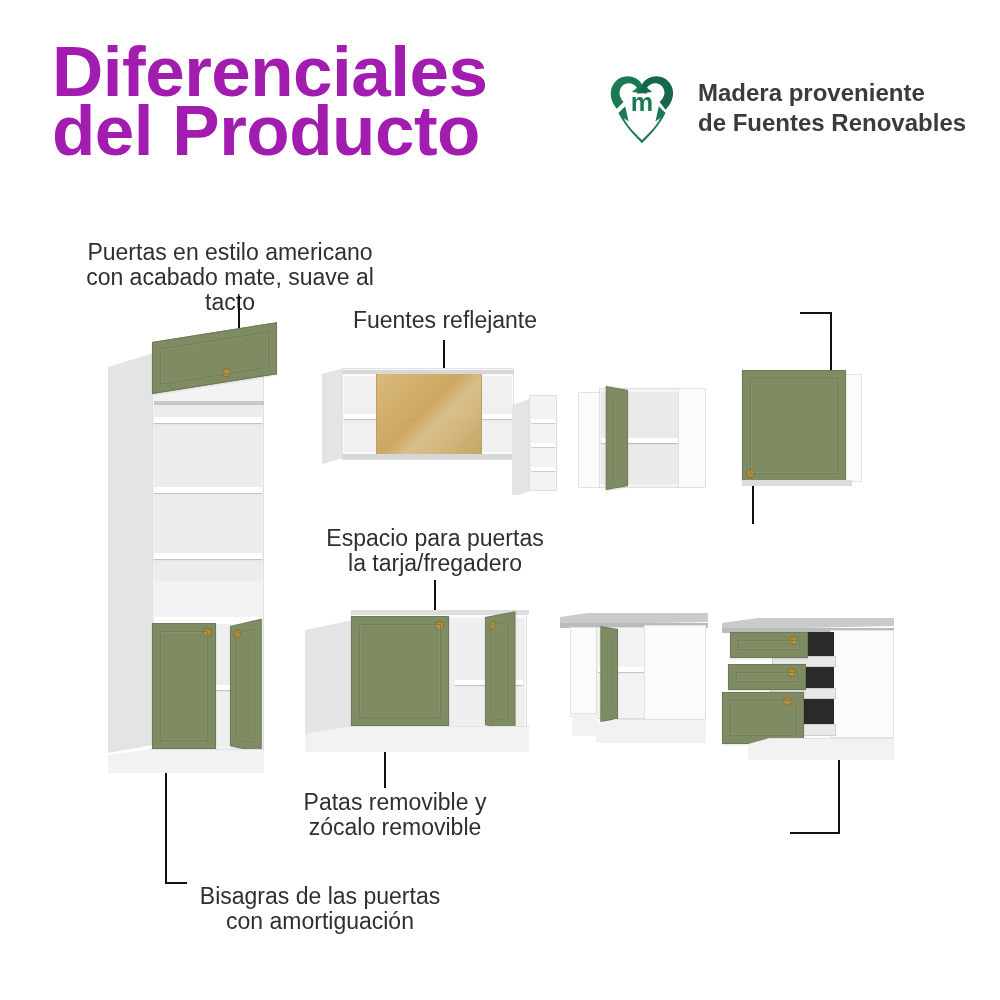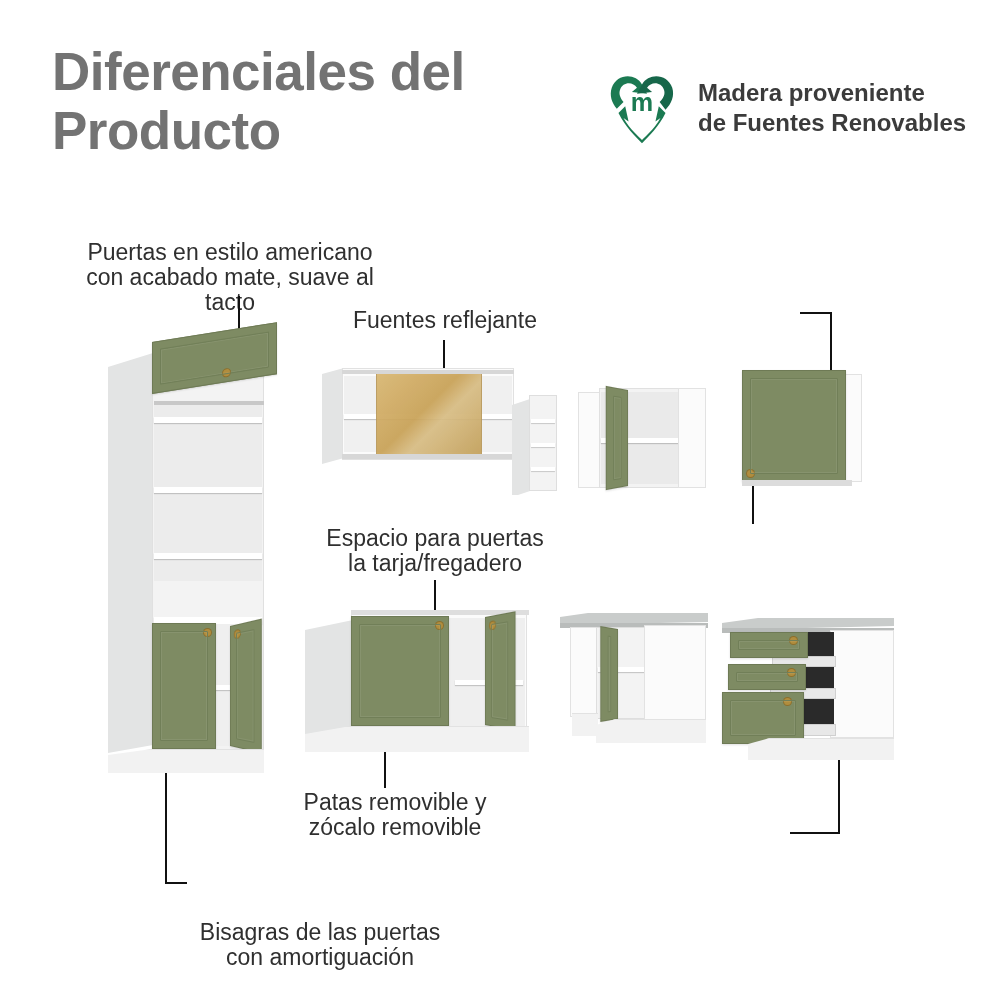--- a/index.html
+++ b/index.html
@@ -10,22 +10,22 @@
     color:#3a3a3a;
     overflow:hidden;
     position:relative;
   }
   .stage{position:absolute;inset:0;}
   .abs{position:absolute;}
 
   
   .title{
     left:52px;top:42px;width:520px;
-    font-size:53px;line-height:59px;font-weight:bold;
-    color:#737373;letter-spacing:-0.5px;
+    font-size:71px;line-height:59px;font-weight:bold;
+    color:#a21caf;letter-spacing:-0.5px;
   }
   .brandblock{left:600px;top:66px;display:flex;align-items:center;gap:14px;}
   .brandmark{width:84px;height:84px;position:relative;flex:none;}
   .brandtext{
     font-size:24px;line-height:30px;font-weight:bold;color:#3b3b3b;white-space:pre-line;
   }
 
   
   .label{
     font-size:23px;line-height:25px;color:#2f2f2f;white-space:pre-line;
@@ -105,21 +105,21 @@
 
   <div class="abs vline" style="left:752px;top:484px;height:40px;"></div>
 
   <div class="abs label c" style="left:270px;top:790px;width:250px;">Patas removible y
 zócalo removible</div>
   <div class="abs vline" style="left:384px;top:752px;height:36px;"></div>
 
   <div class="abs hline" style="left:790px;top:832px;width:50px;"></div>
   <div class="abs vline" style="left:838px;top:712px;height:122px;"></div>
 
-  <div class="abs label c" style="left:185px;top:920px;width:270px;">Bisagras de las puertas
+  <div class="abs label c" style="left:185px;top:884px;width:270px;">Bisagras de las puertas
 con amortiguación</div>
   <div class="abs vline" style="left:165px;top:770px;height:114px;"></div>
   <div class="abs hline" style="left:165px;top:882px;width:22px;"></div>
 
   <div class="abs" style="left:108px;top:345px;width:185px;height:430px;">
 
     <div class="abs carcass-side" style="left:0;top:8px;width:45px;height:400px;
          clip-path:polygon(0 14px,45px 0,45px 392px,0 400px);"></div>
 
     <div class="abs carcass-in" style="left:44px;top:0;width:112px;height:408px;border:1px solid #e0e0e0;box-sizing:border-box;"></div>

